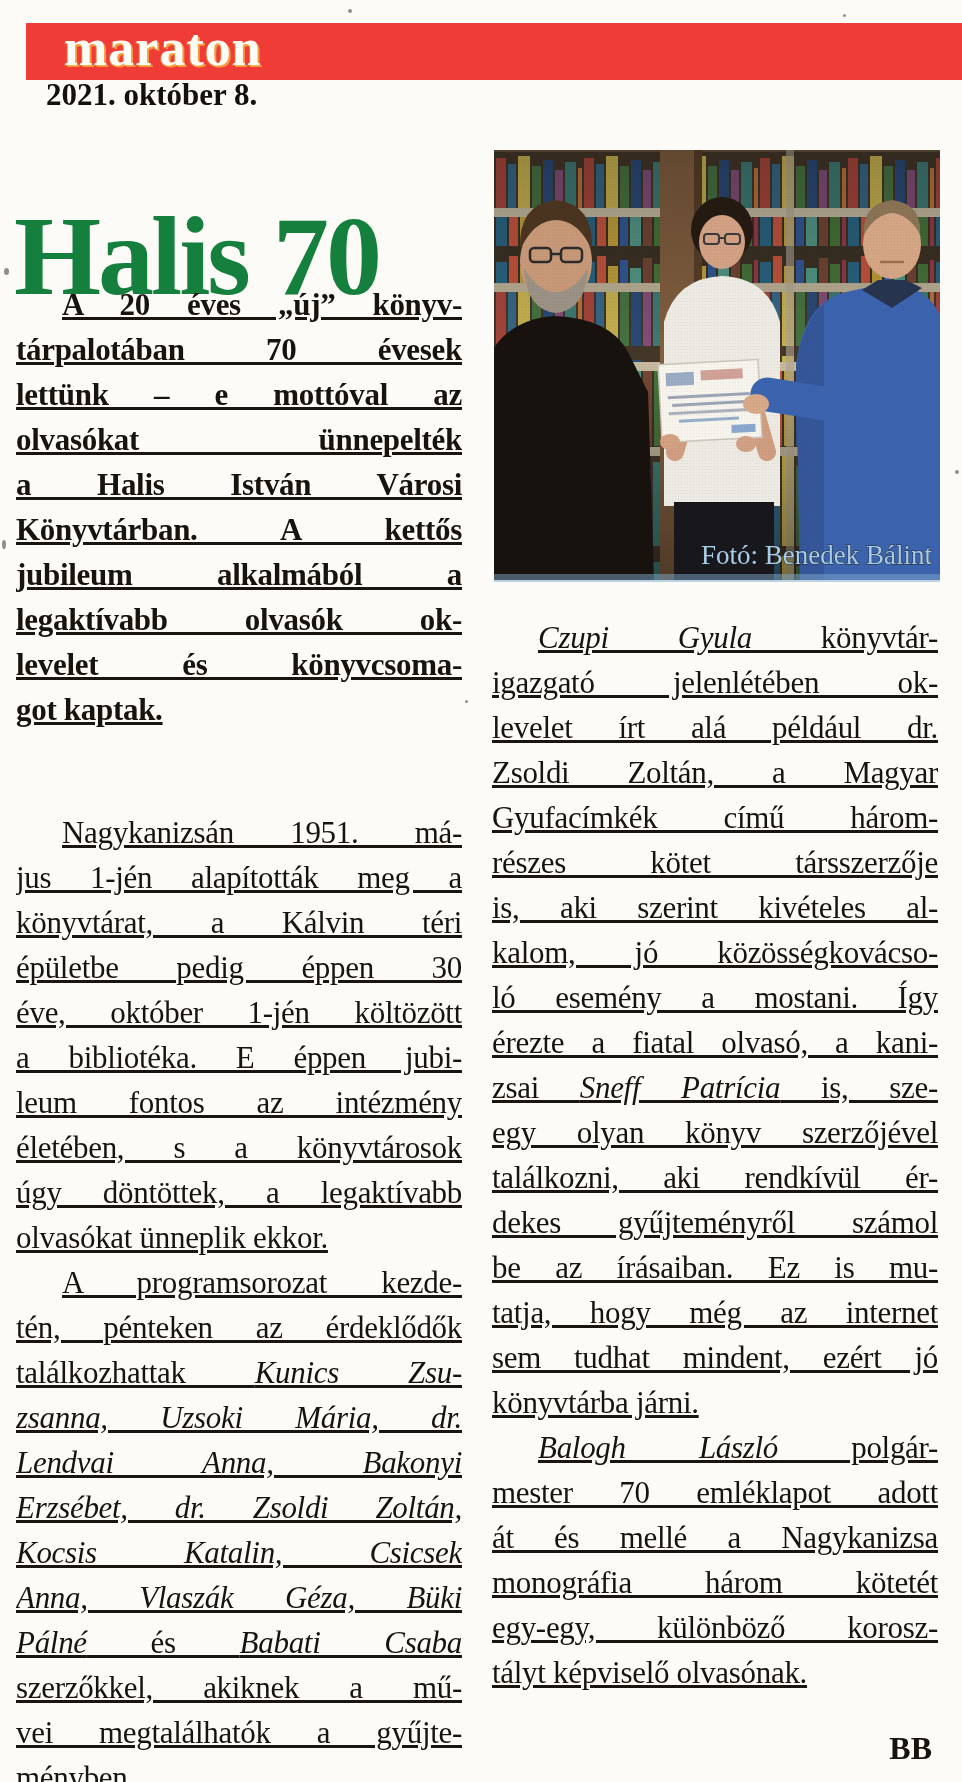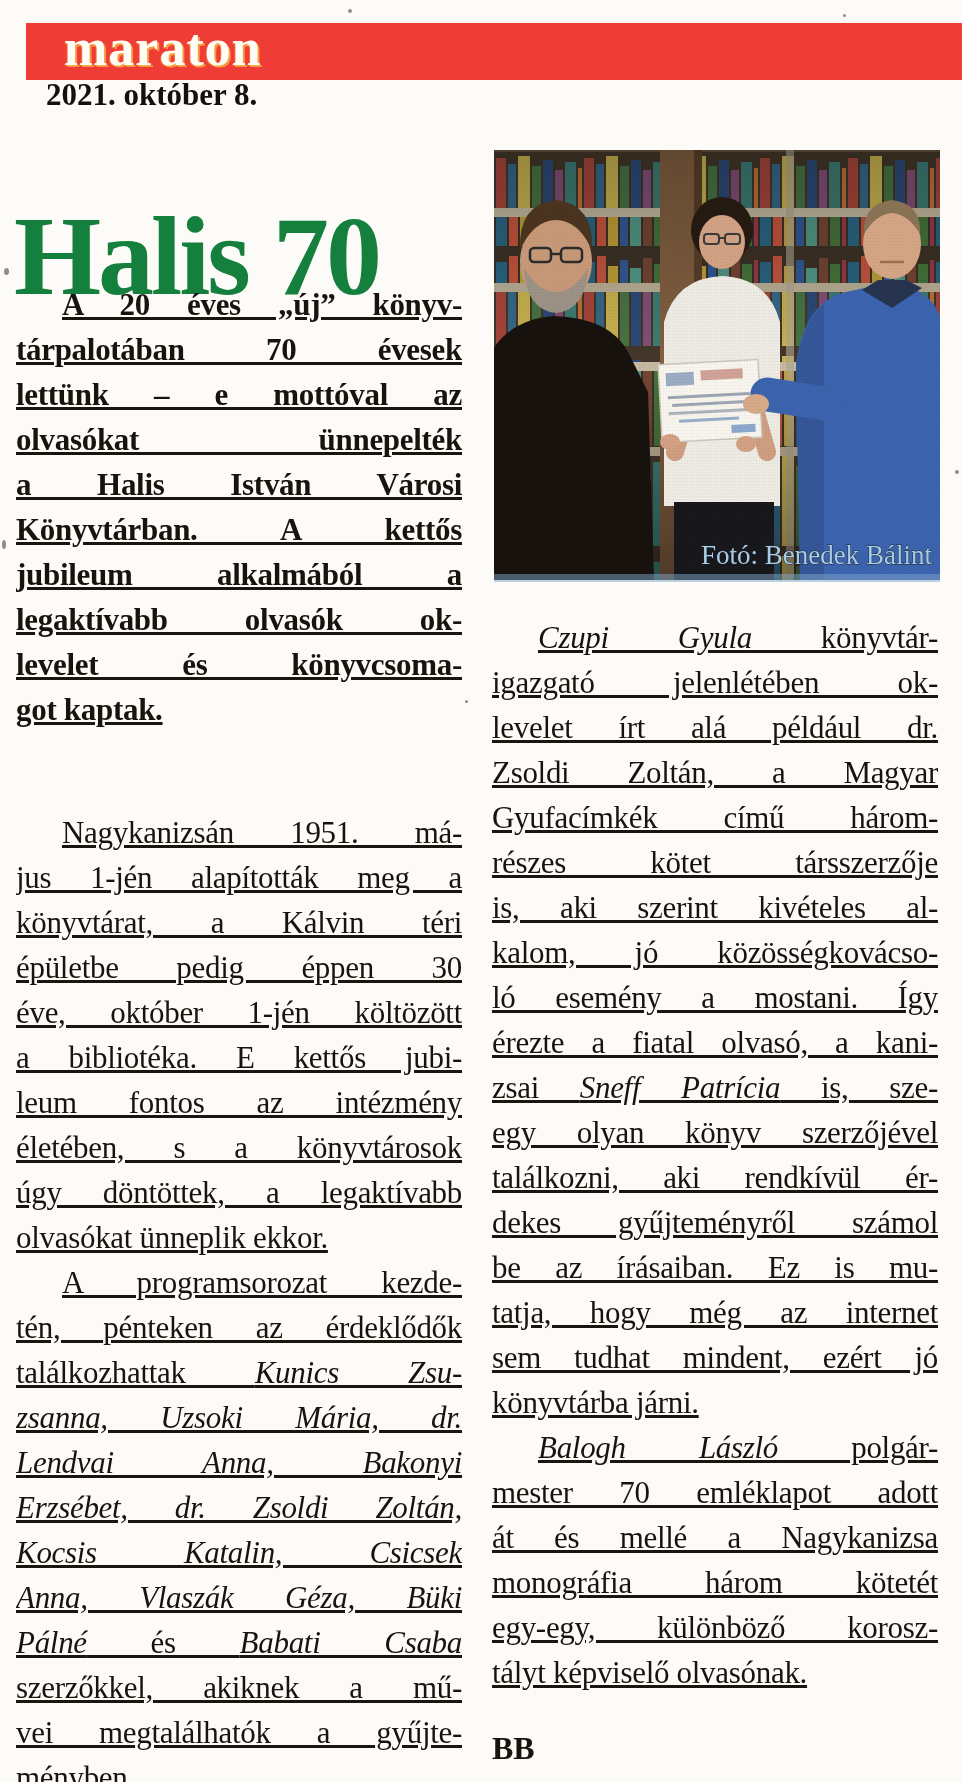--- a/index.html
+++ b/index.html
@@ -48,21 +48,21 @@
     letter-spacing:-0.3px;
     color:#18130d;
     text-align:justify;text-align-last:justify;
   }
   .para.lead .line{font-weight:700;}
   .line.first{text-indent:46px;}
   .line.last{text-align-last:left;}
   .signature{
     position:absolute;left:492px;top:1726px;width:440px;
     font:700 32px/45px "Liberation Serif",serif;
-    text-align:left;color:#18130d;
+    text-align:right;color:#18130d;
   }
   
   .photo{
     position:absolute;left:494px;top:150px;width:446px;height:430px;
     box-shadow:0 2px 0 rgba(110,160,200,.45);
   }
   
   .speck{position:absolute;background:#3a332b;border-radius:50%;opacity:.55;}
 </style>
 </head>
@@ -196,21 +196,21 @@
         <div class="line"><span>legaktívabb olvasók ok-</span></div>
         <div class="line"><span>levelet és könyvcsoma-</span></div>
         <div class="line last"><span>got kaptak.</span></div>
       </div>
       <div class="para body gap">
         <div class="line first"><span>Nagykanizsán 1951. má-</span></div>
         <div class="line"><span>jus 1-jén alapították meg a</span></div>
         <div class="line"><span>könyvtárat, a Kálvin téri</span></div>
         <div class="line"><span>épületbe pedig éppen 30</span></div>
         <div class="line"><span>éve, október 1-jén költözött</span></div>
-        <div class="line"><span>a bibliotéka. E kettős jubi-</span></div>
+        <div class="line"><span>a bibliotéka. E éppen jubi-</span></div>
         <div class="line"><span>leum fontos az intézmény</span></div>
         <div class="line"><span>életében, s a könyvtárosok</span></div>
         <div class="line"><span>úgy döntöttek, a legaktívabb</span></div>
         <div class="line last"><span>olvasókat ünneplik ekkor.</span></div>
       </div>
       <div class="para body">
         <div class="line first"><span>A programsorozat kezde-</span></div>
         <div class="line"><span>tén, pénteken az érdeklődők</span></div>
         <div class="line"><span>találkozhattak </span><i>Kunics Zsu-</i></div>
         <div class="line"><i>zsanna, Uzsoki Mária, dr.</i></div>

